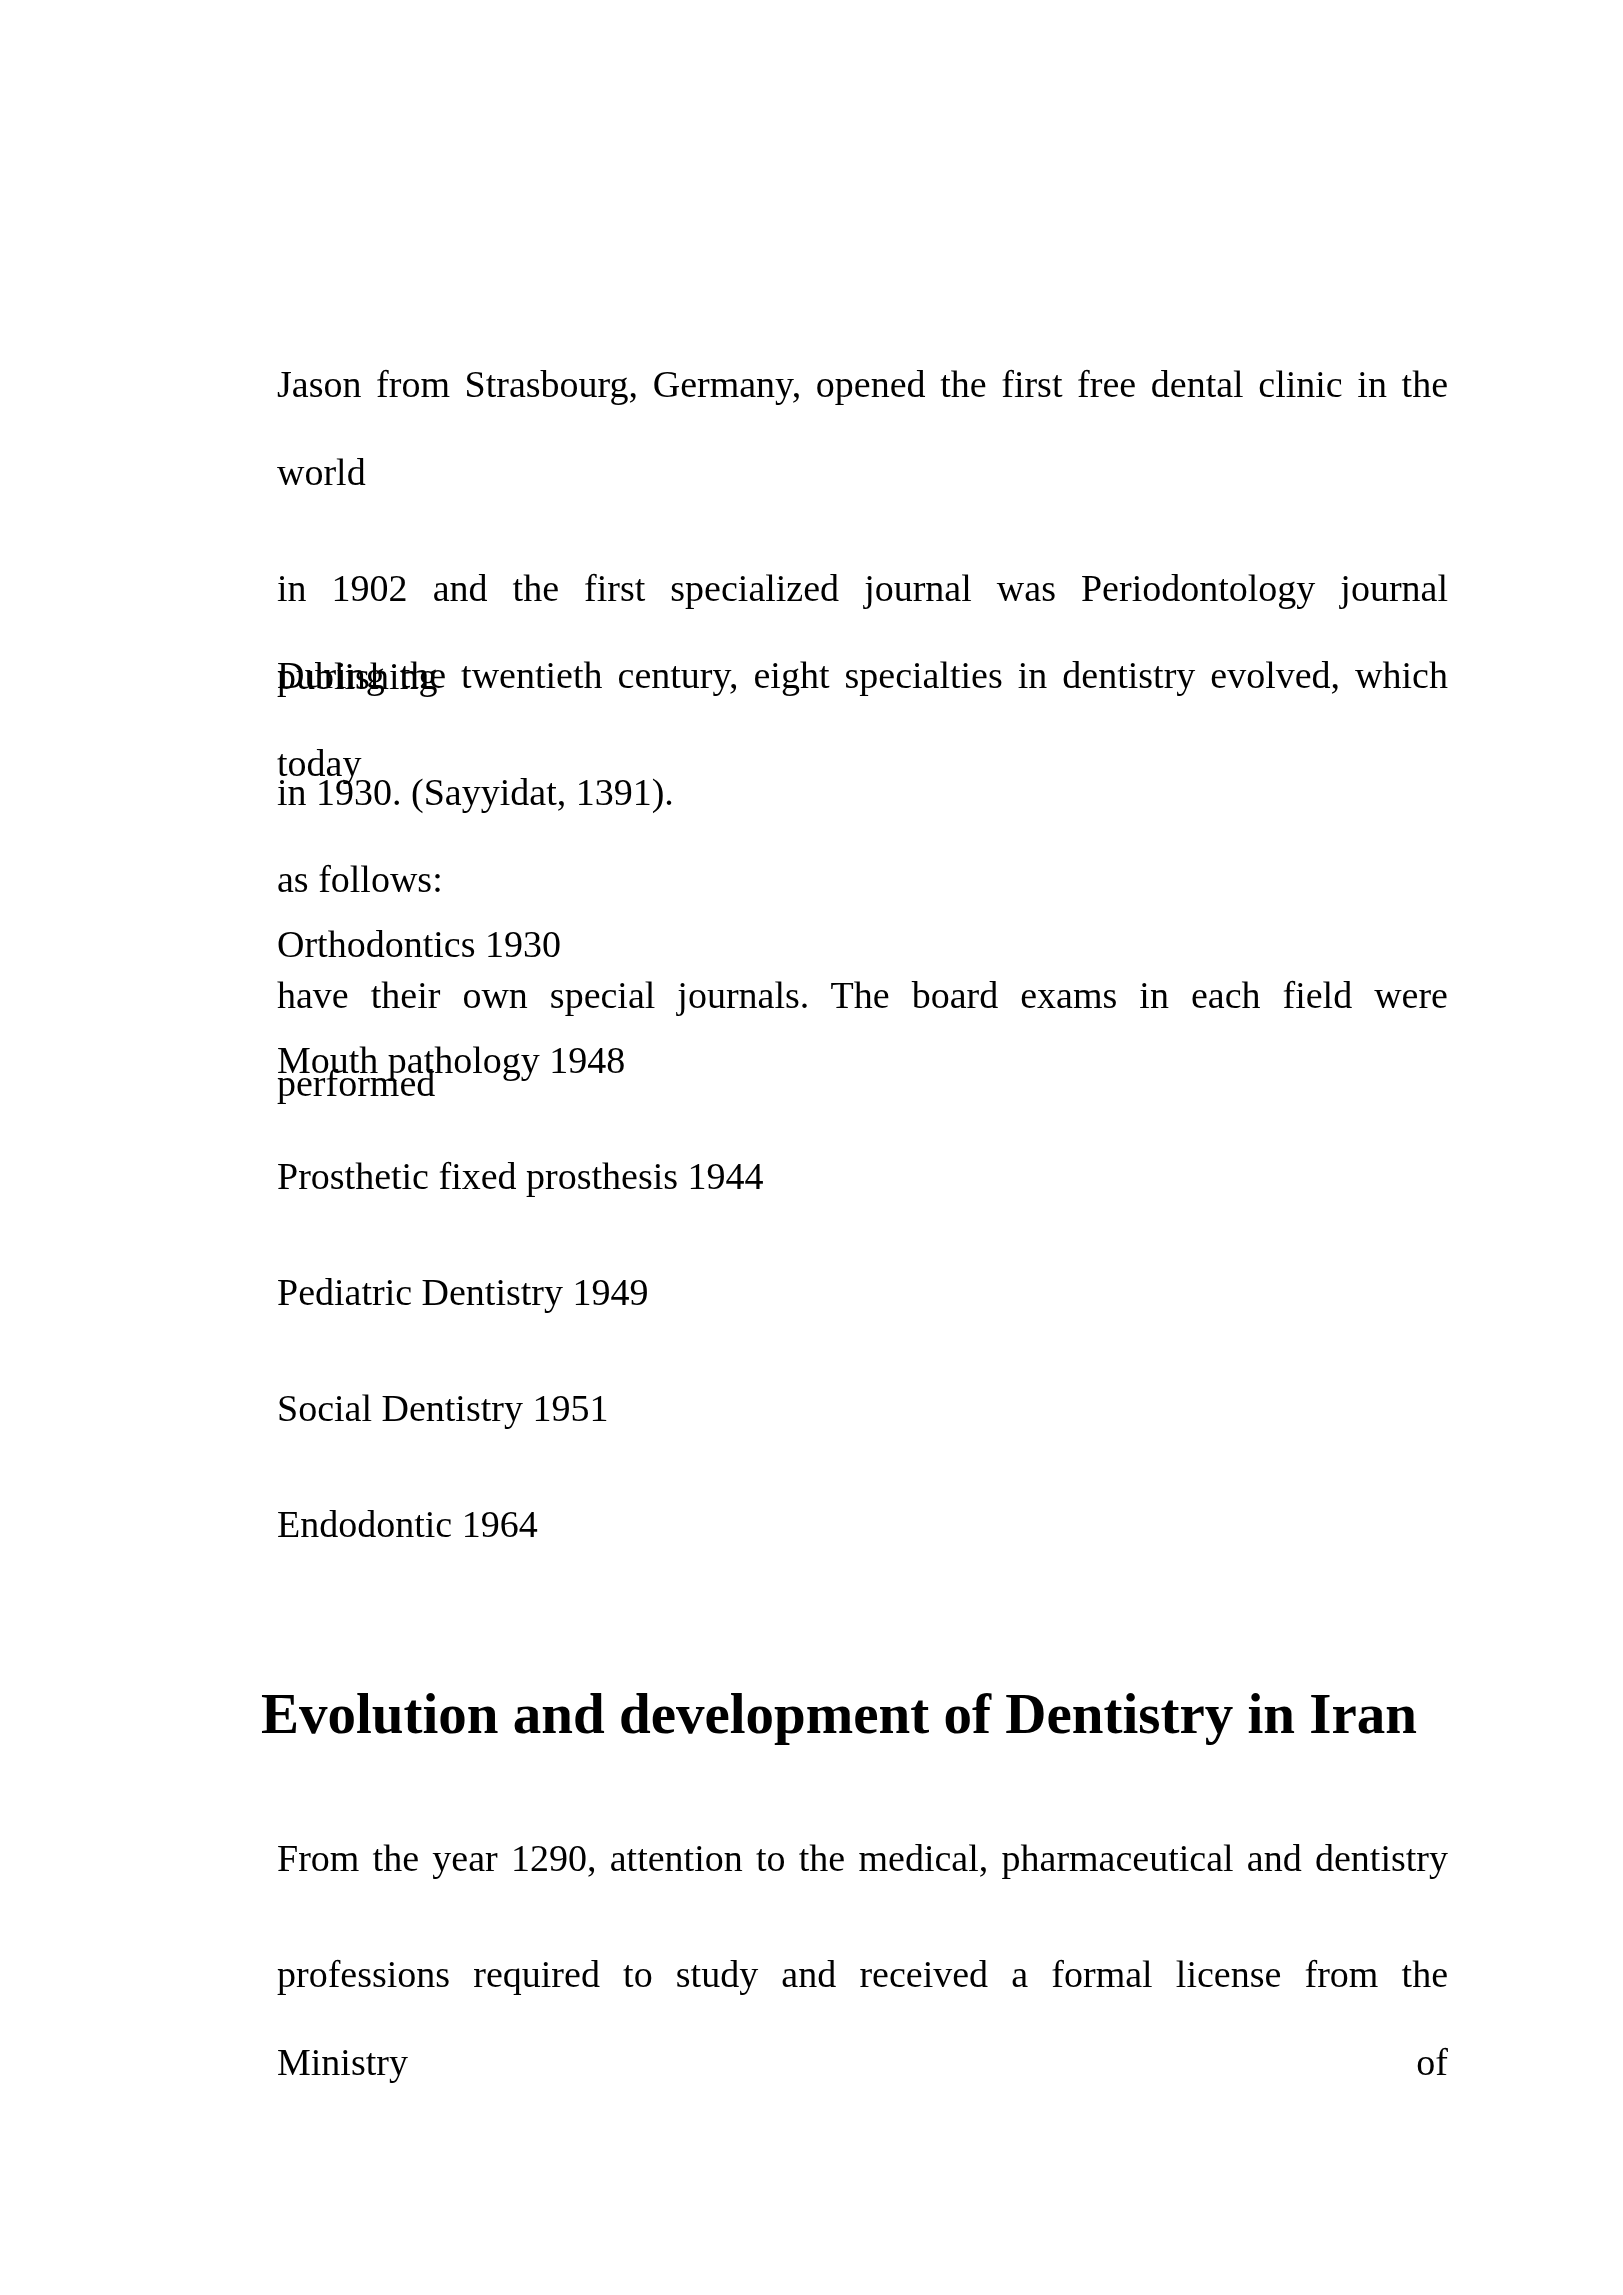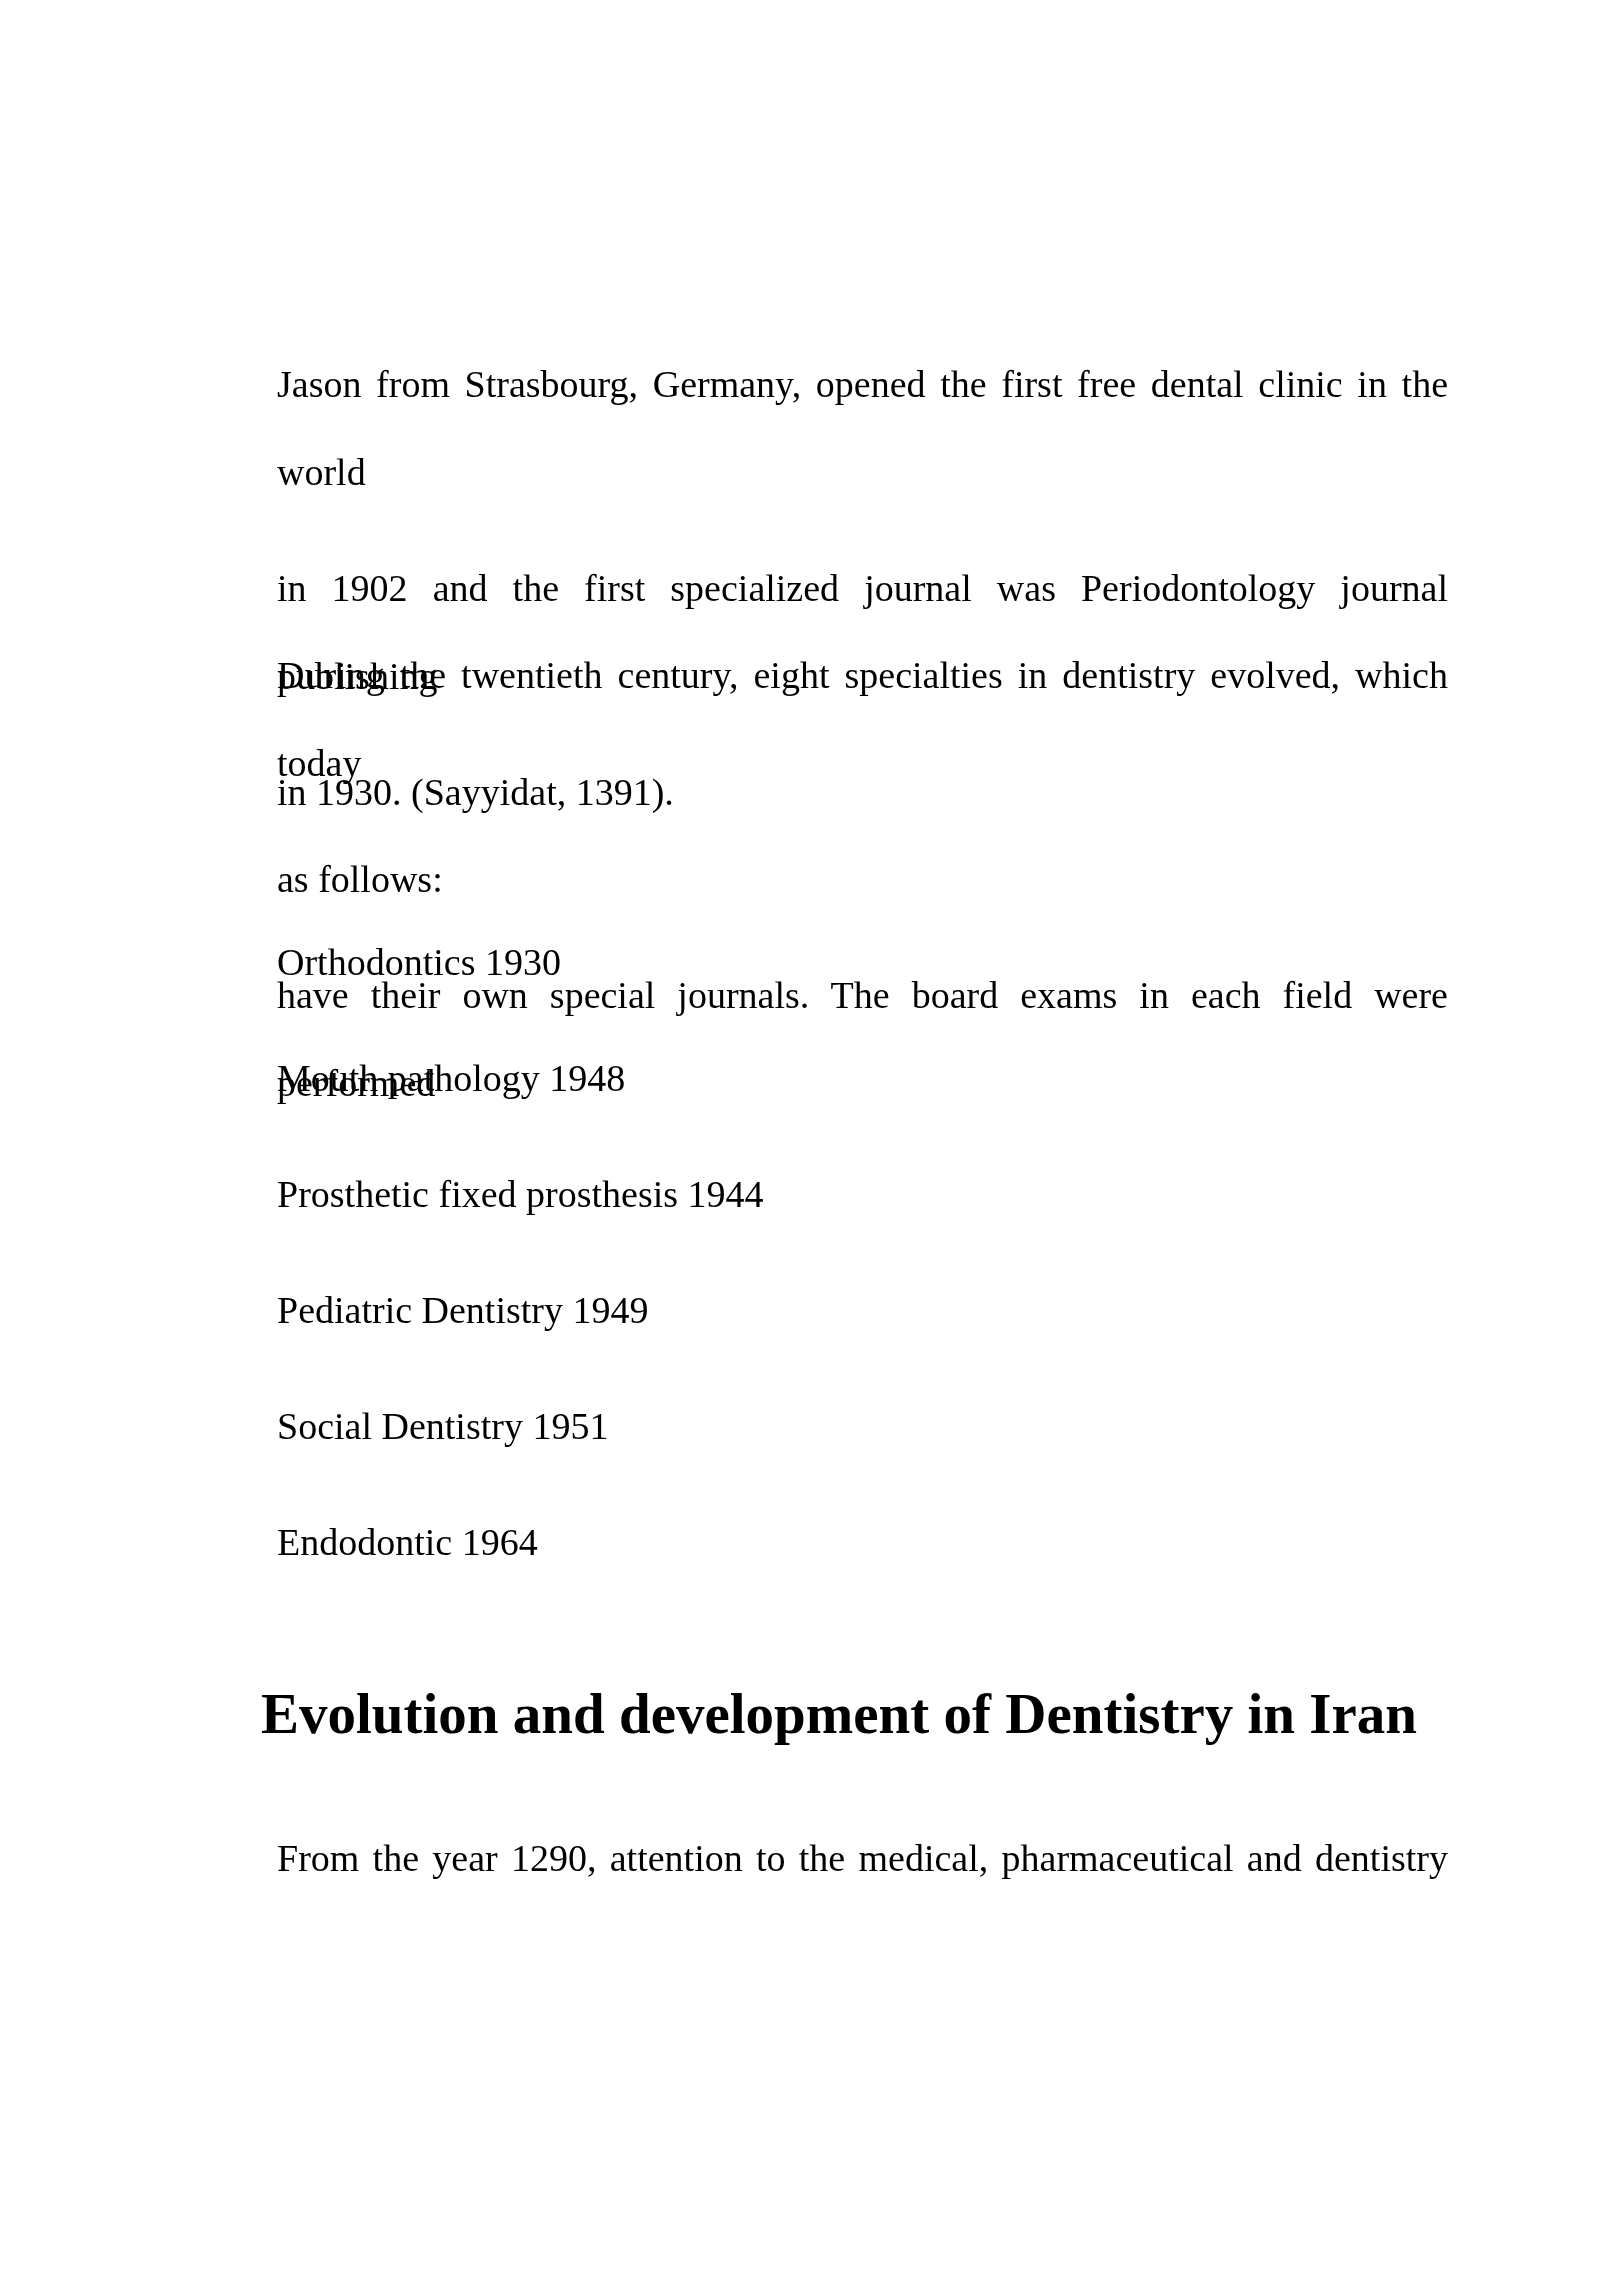--- a/index.html
+++ b/index.html
@@ -39,21 +39,21 @@
     text-justify: inter-word;
   }
 
   .heading {
     font-weight: bold;
     line-height: 88px;
   }
 
   .p-intro            { top: 272px; }
   .p-specialties      { top: 563px; }
-  .specialty-list     { top: 850px; }
+  .specialty-list     { top: 832px; }
   .section-heading    { top: 1618px; }
   .p-iran             { top: 1746px; }
 </style>
 </head>
 <body>
 
 <div class="page">
 
   <section class="block p-intro">
     <div class="line j">Jason from Strasbourg, Germany, opened the first free dental clinic in the world</div>
@@ -73,16 +73,17 @@
     <div class="line">Prosthetic fixed prosthesis 1944</div>
     <div class="line">Pediatric Dentistry 1949</div>
     <div class="line">Social Dentistry 1951</div>
     <div class="line">Endodontic 1964</div>
   </section>
 
   <h2 class="block heading section-heading">Evolution and development of Dentistry in Iran</h2>
 
   <section class="block p-iran">
     <div class="line j">From the year 1290, attention to the medical, pharmaceutical and dentistry</div>
+    <div class="line j">professions required to study and received a formal license from the Ministry of</div>
   </section>
 
 </div>
 
 
 </body></html>

